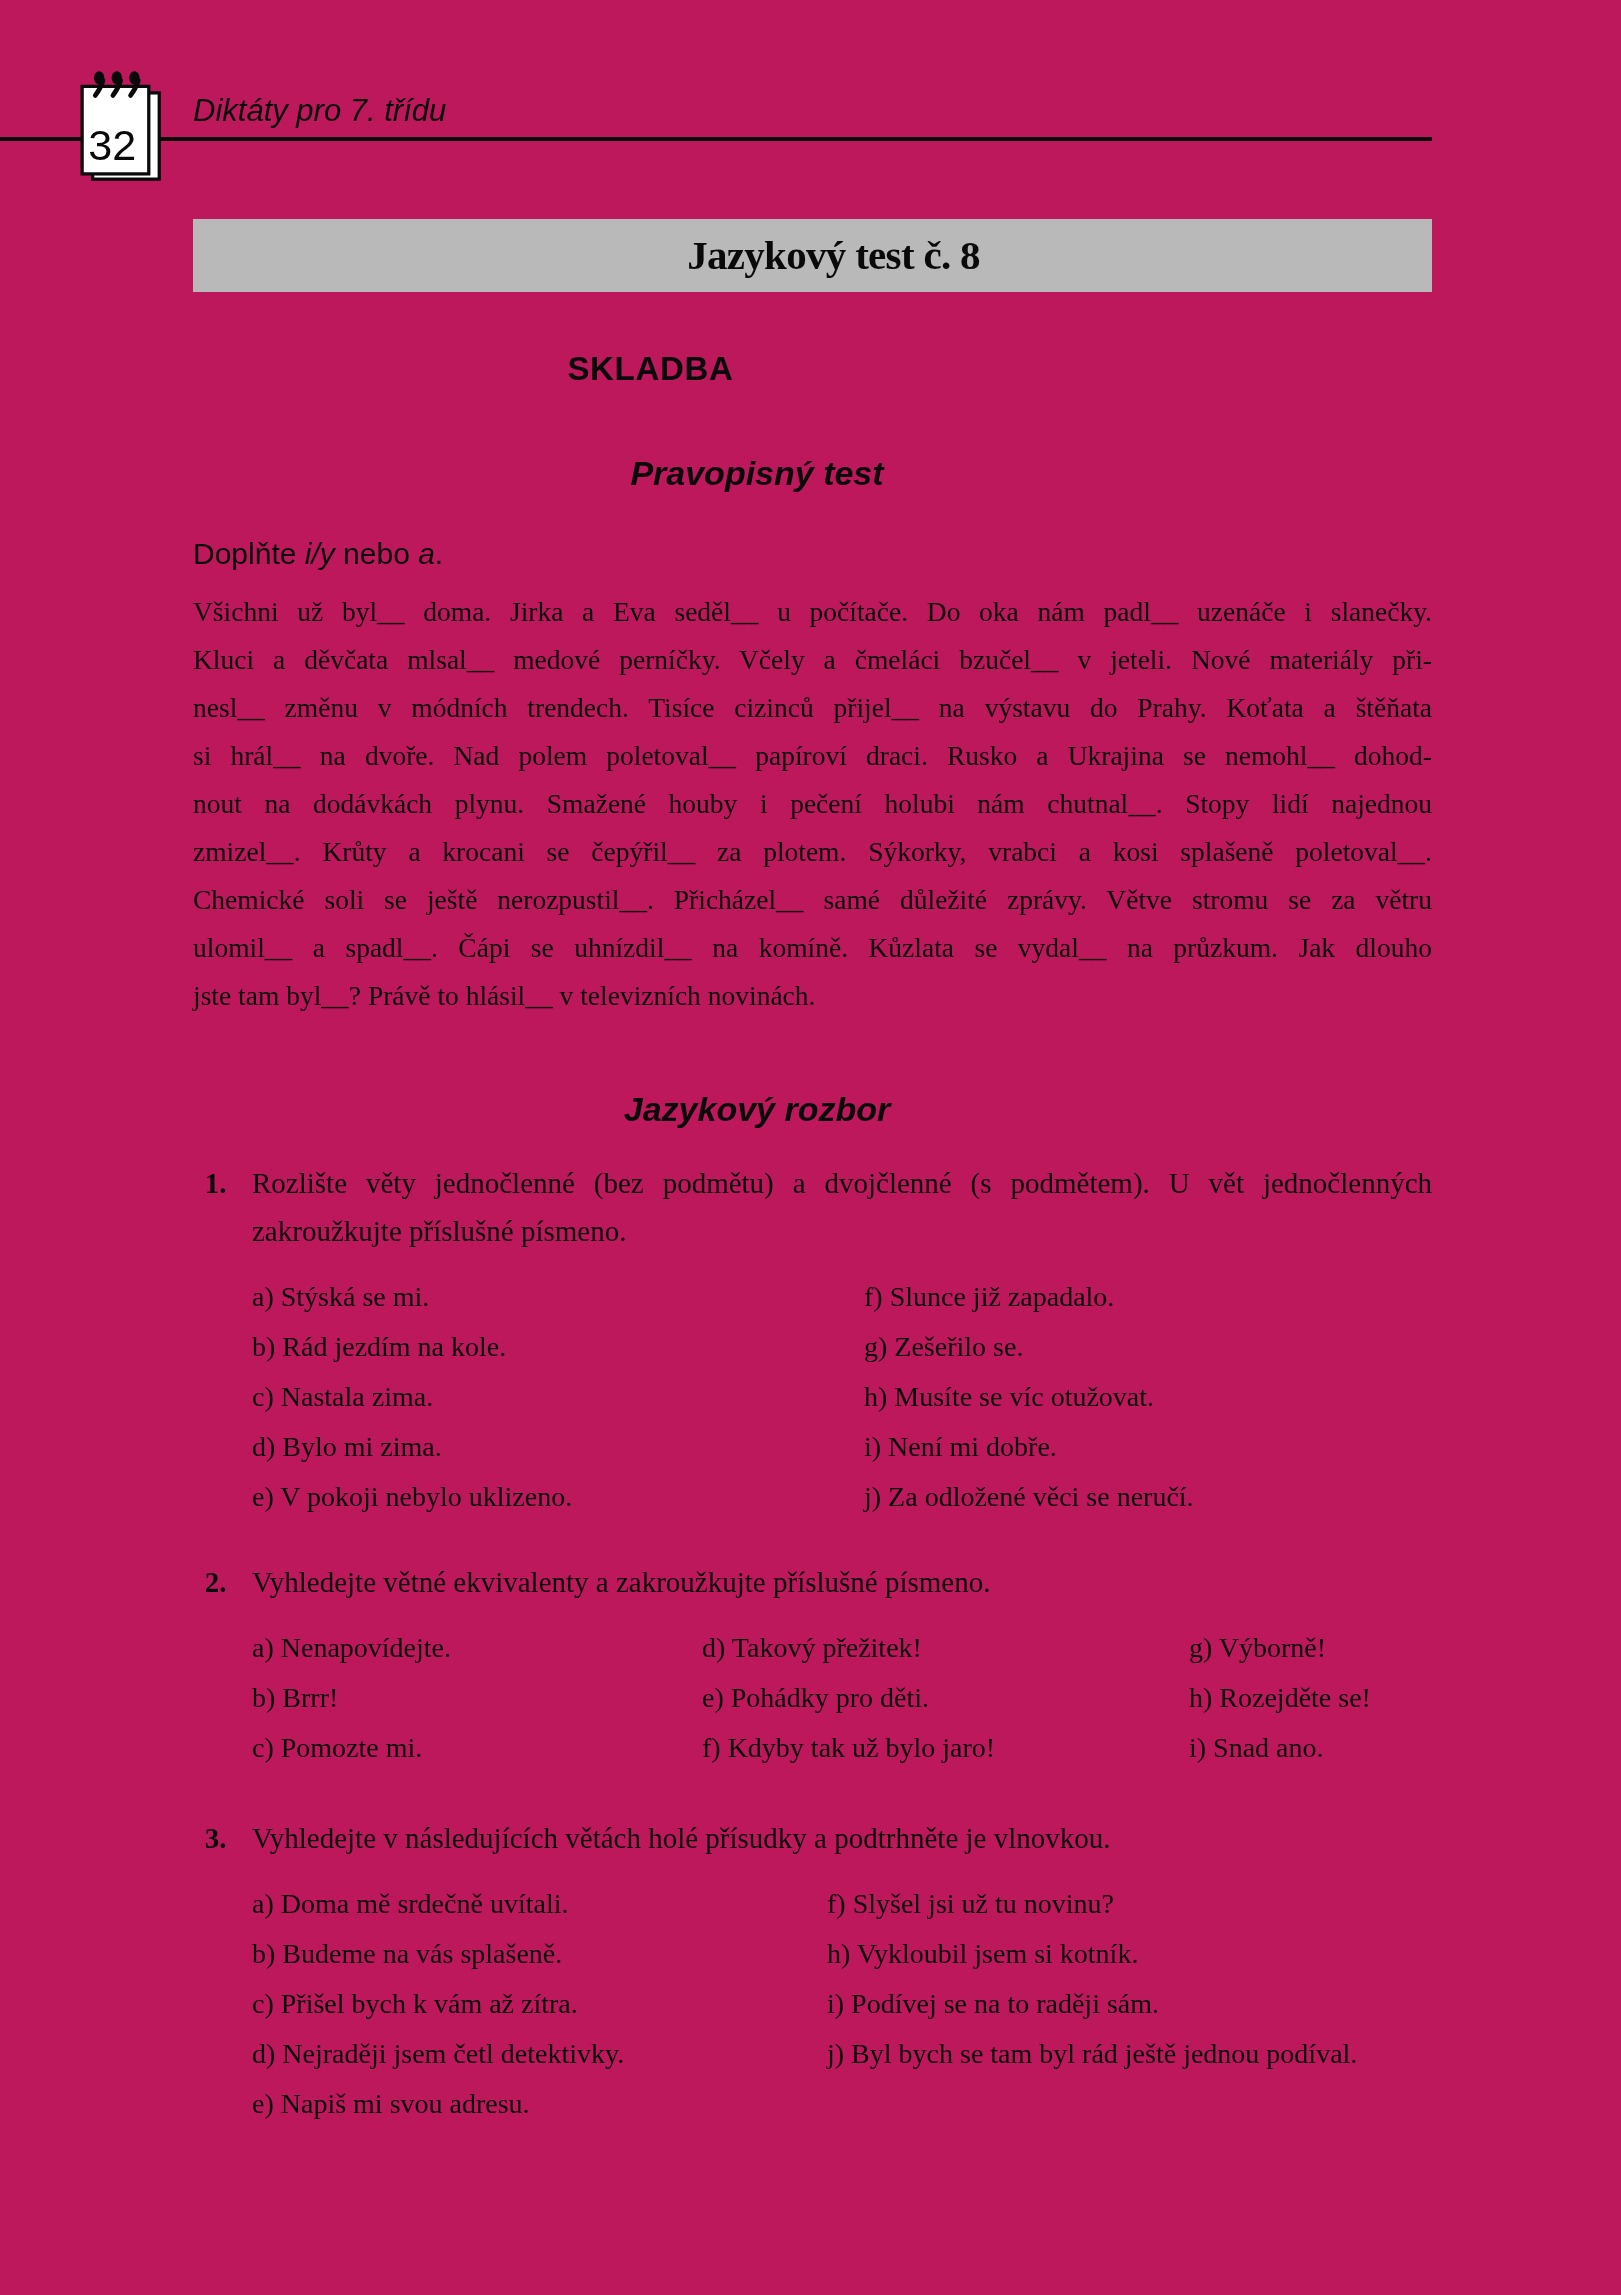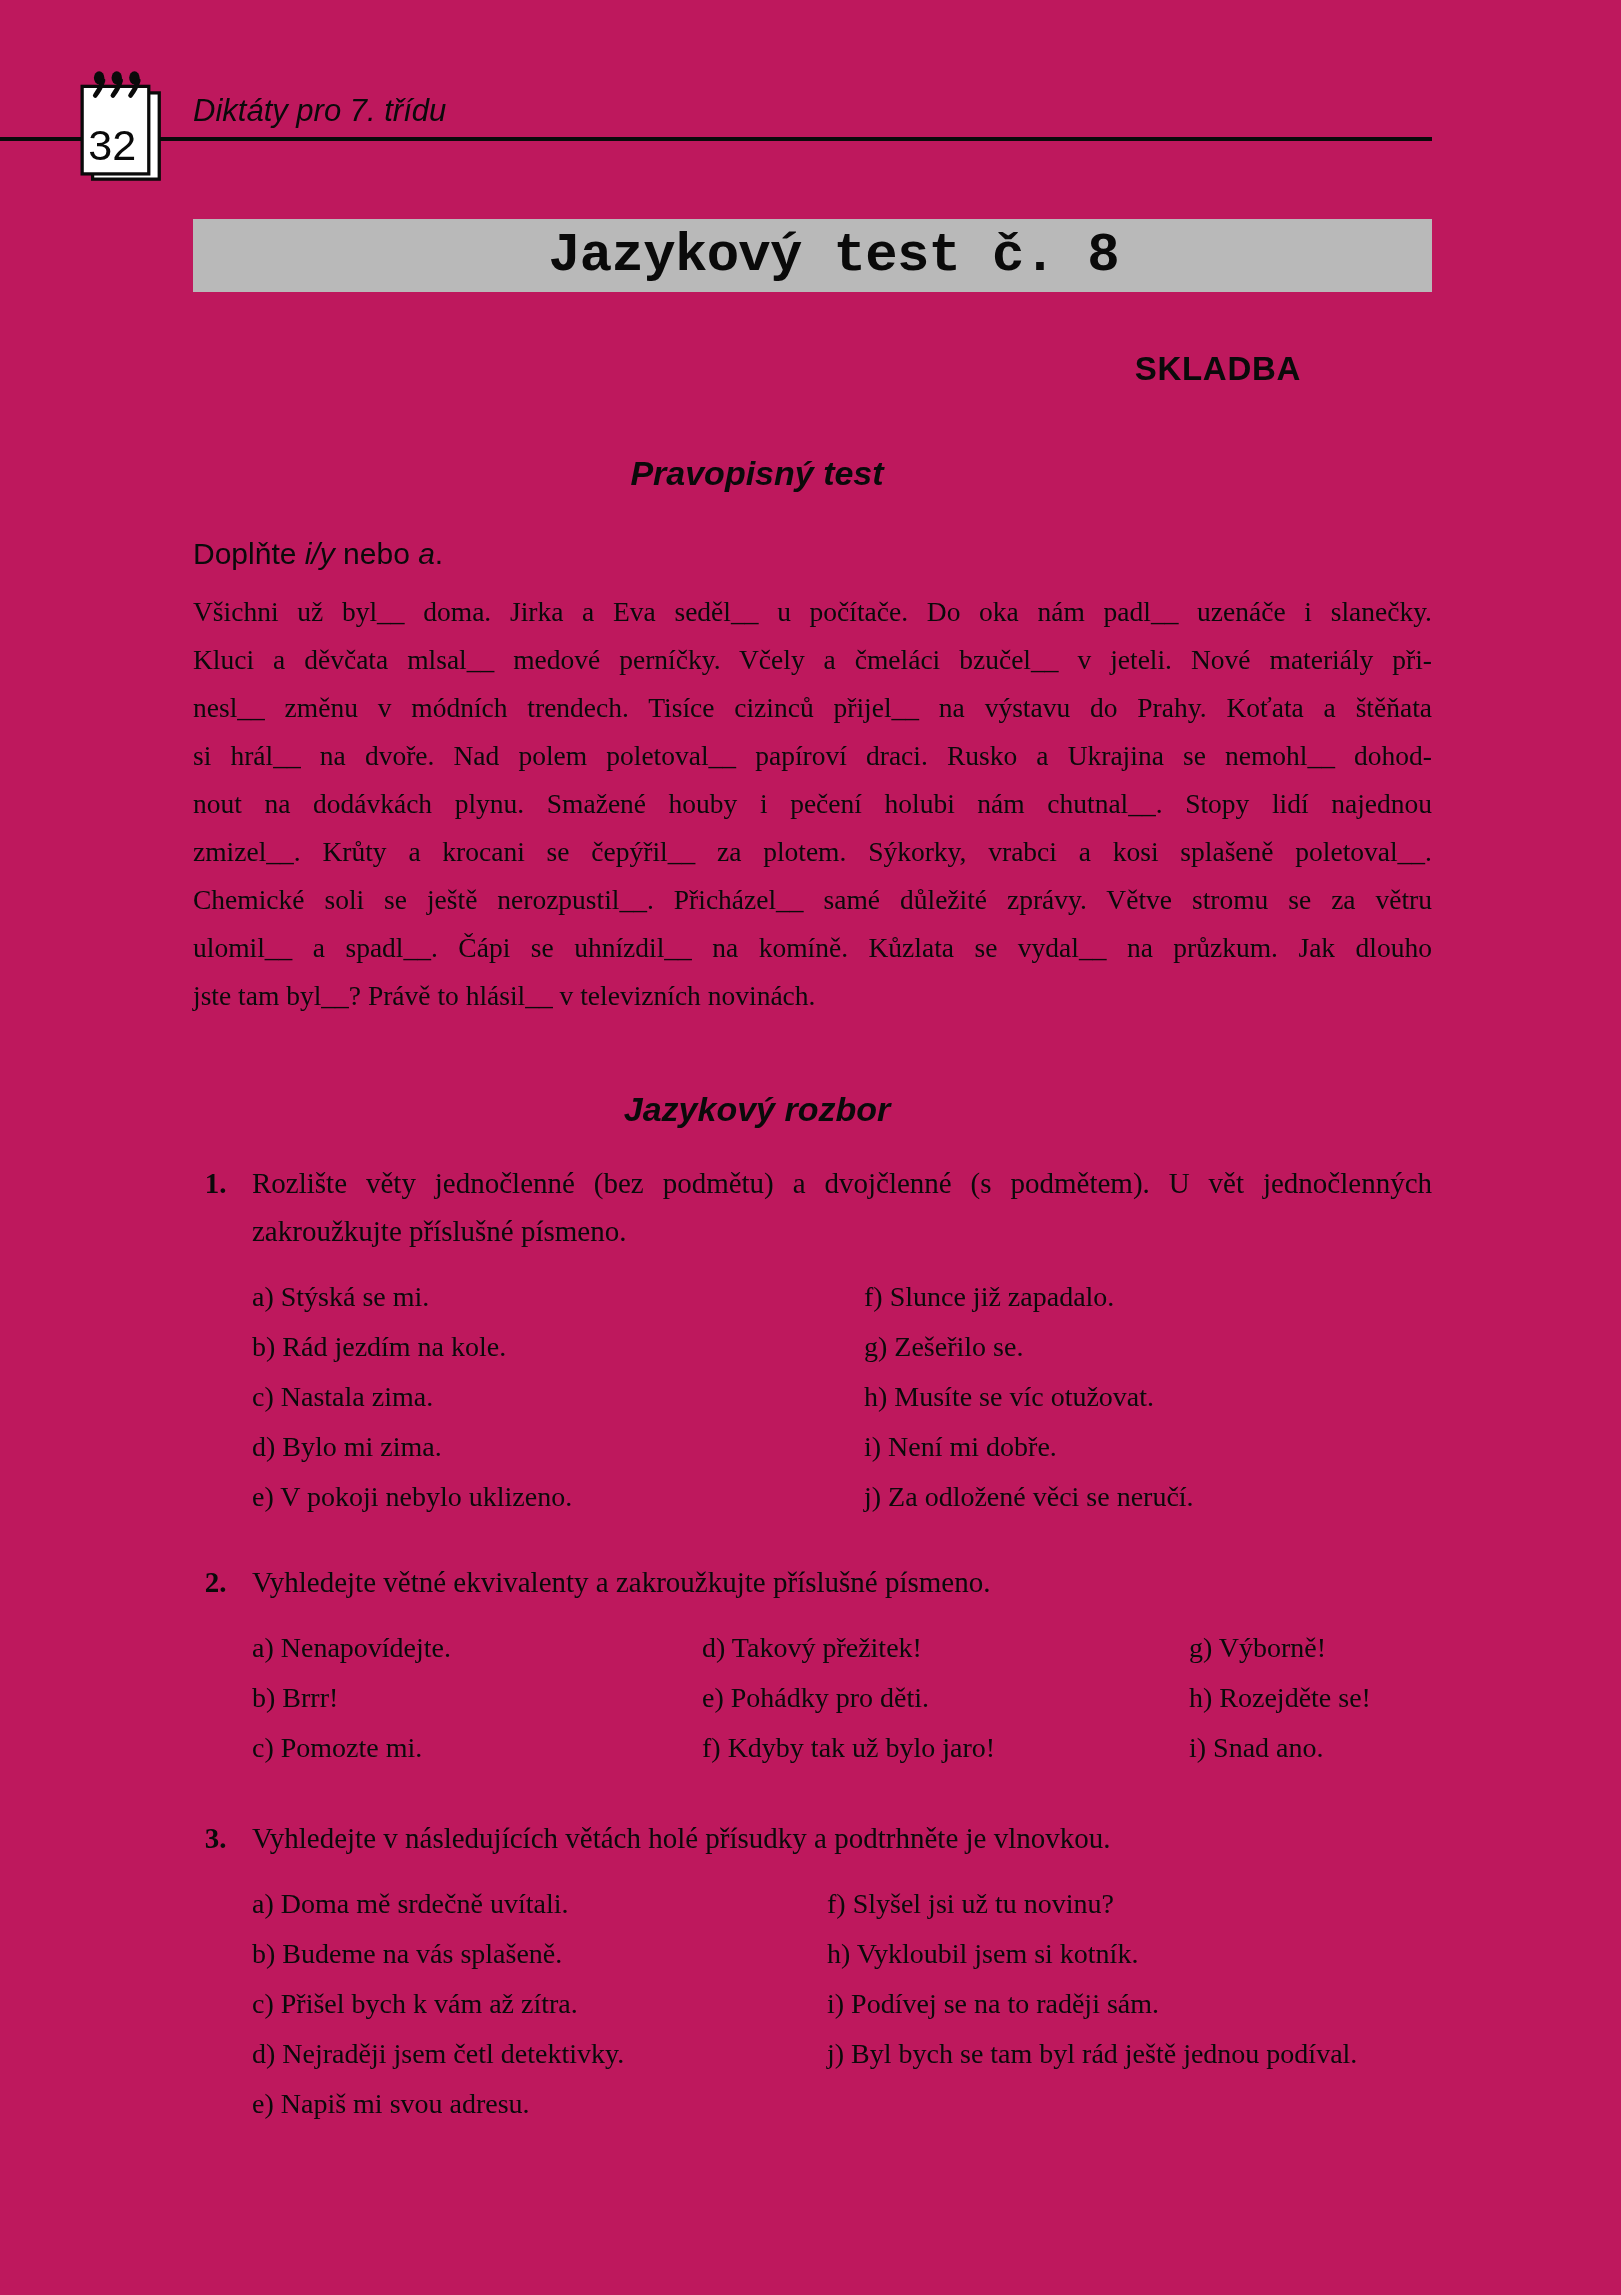--- a/index.html
+++ b/index.html
@@ -21,26 +21,26 @@
     position:absolute;left:193px;top:92px;width:785px;
     font-family:"Liberation Sans", sans-serif;
     font-style:italic;font-size:31px;line-height:37px;
   }
   
   .banner{
     position:absolute;left:193px;top:219px;width:1239px;height:73px;
     text-align:center;
   }
   .banner .banner-text{
-    font-family:Liberation Mono, monospace;
-    font-weight:bold;font-size:54px;line-height:73px;letter-spacing:-0.7px;padding-left:42px;
+    font-family:Liberation Serif, serif;
+    font-weight:bold;font-size:41px;line-height:73px;letter-spacing:-0.7px;padding-left:42px;
   }
   
   .h-skladba{
-    position:absolute;left:0;top:350px;width:1301px;text-align:right;
+    position:absolute;left:0;top:350px;width:1301px;text-align:center;
     font-family:"Liberation Sans", sans-serif;
     font-weight:bold;font-size:33px;letter-spacing:0.7px;
   }
   .h-italic{
     position:absolute;left:0;width:1514px;text-align:center;
     font-family:"Liberation Sans", sans-serif;
     font-weight:bold;font-style:italic;font-size:34px;
   }
   .h-pravopisny{top:454px;}
   .h-rozbor{top:1090px;}

